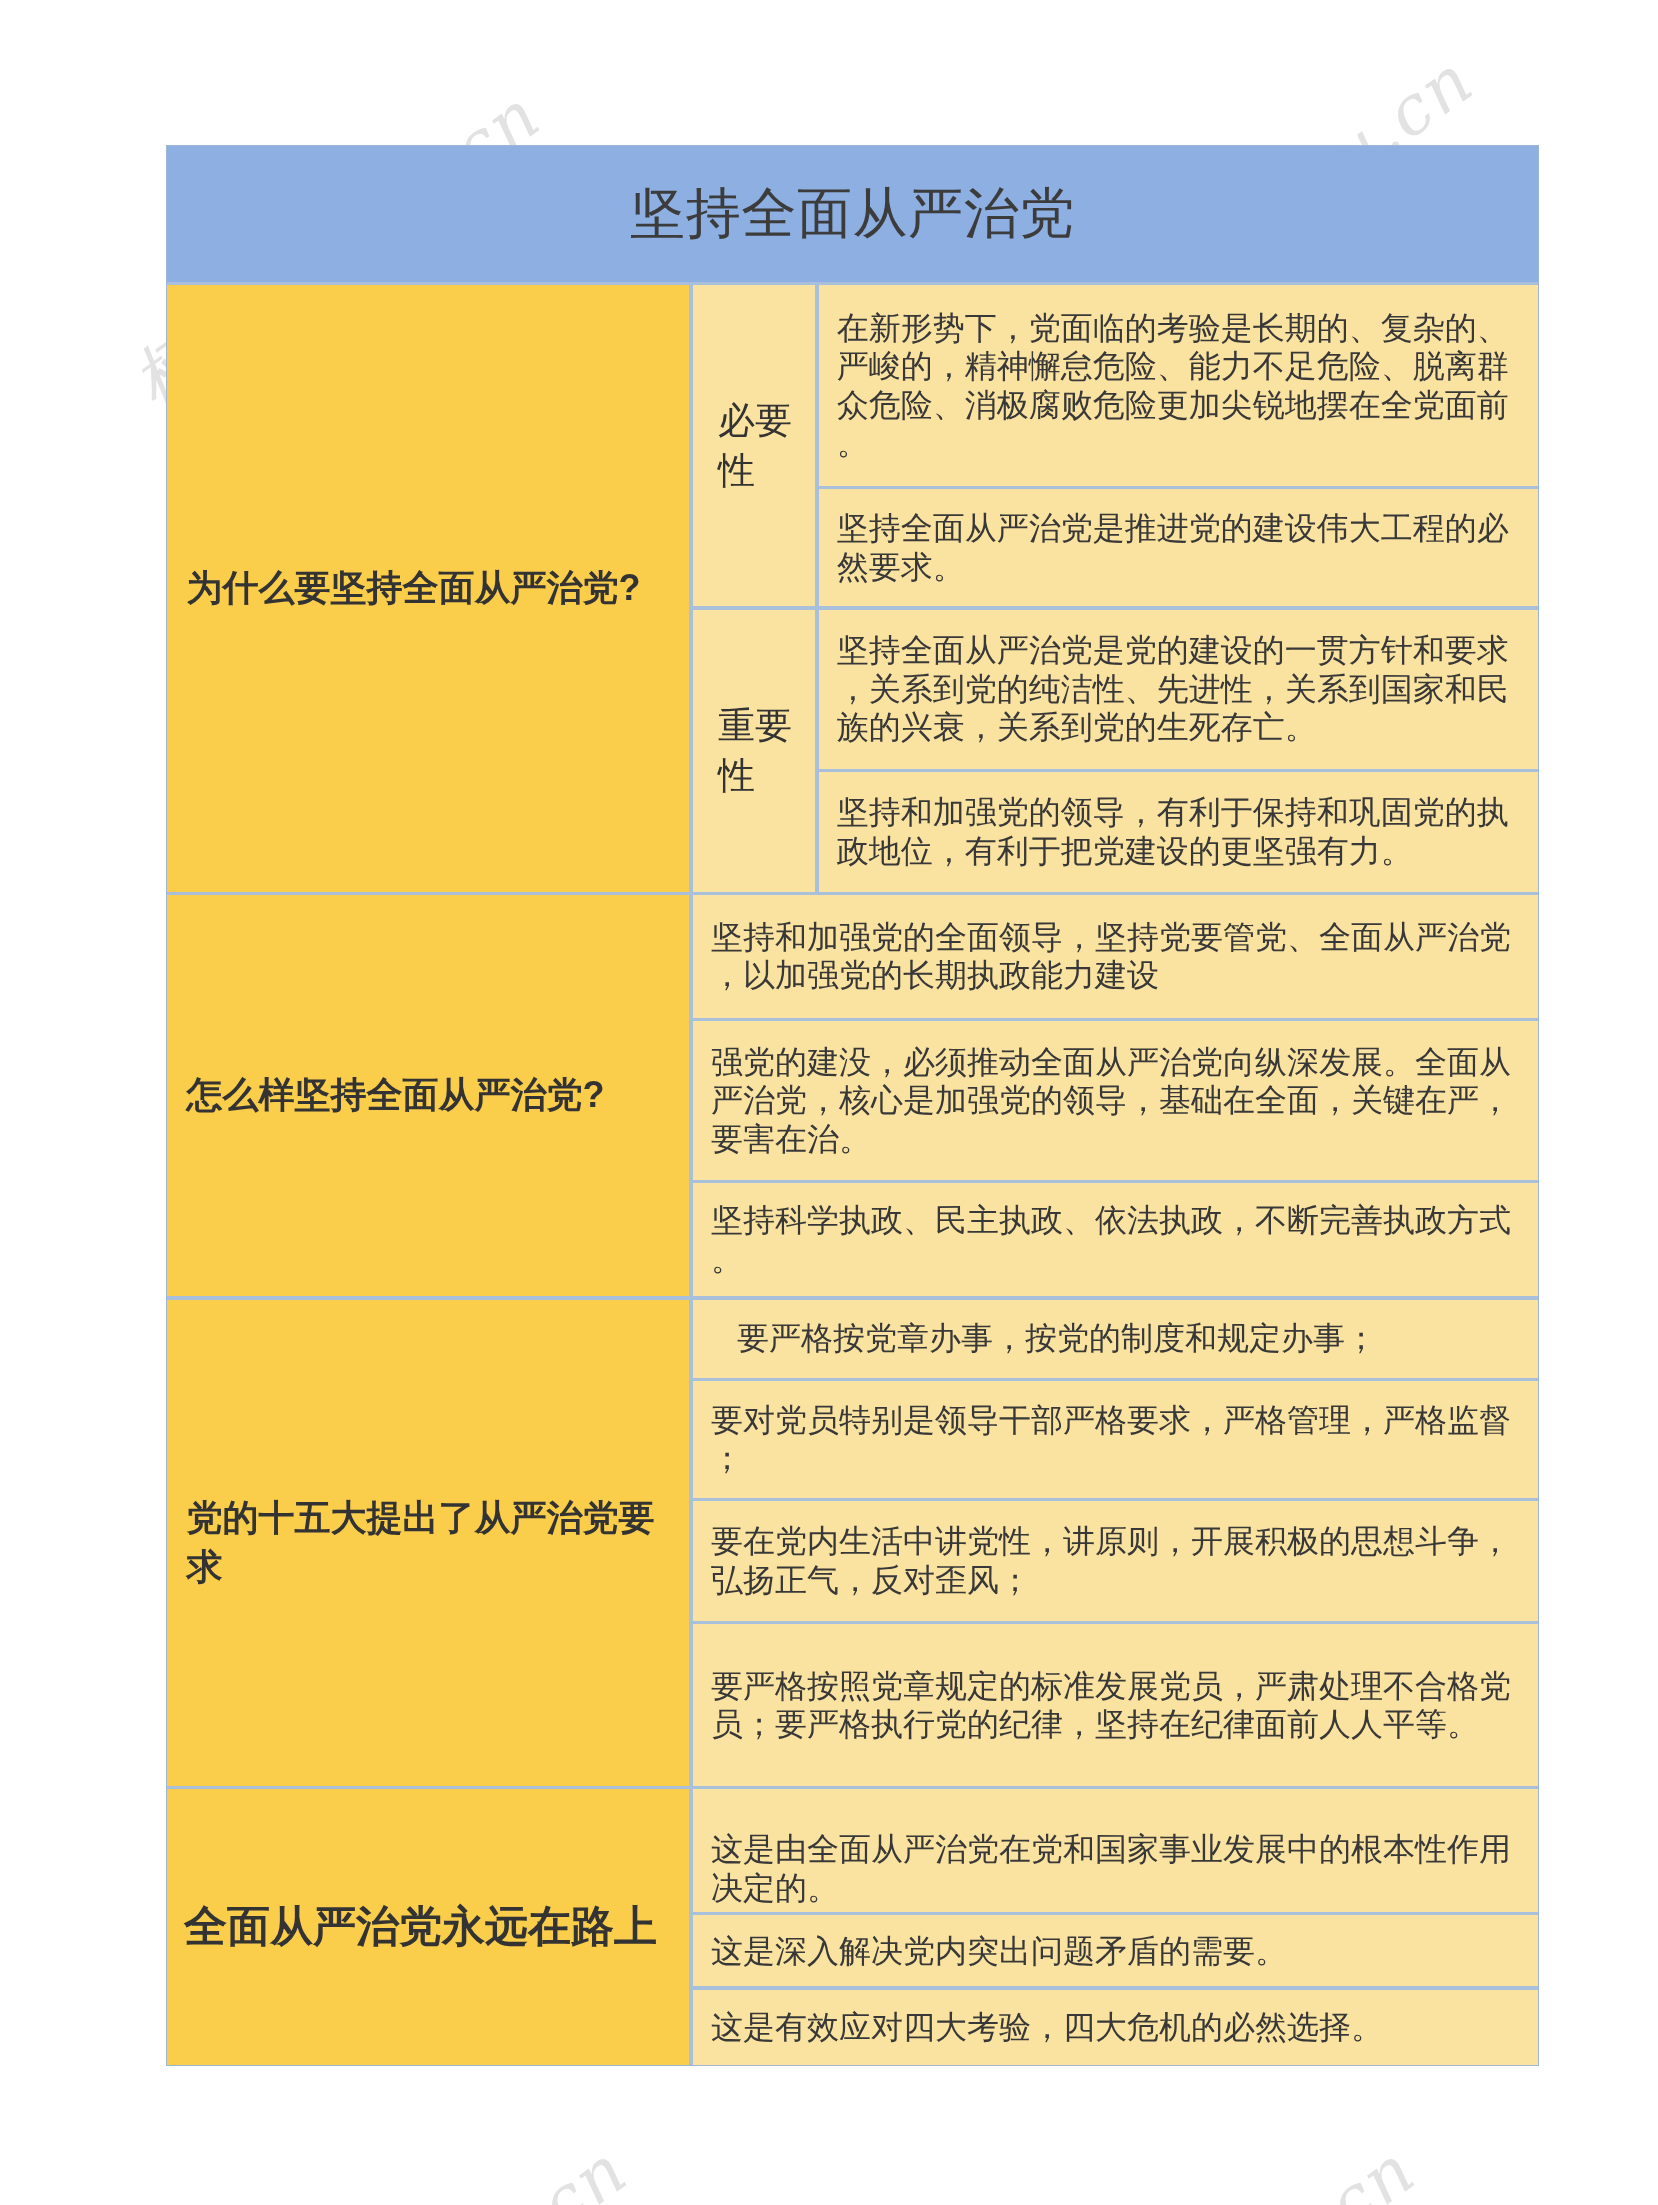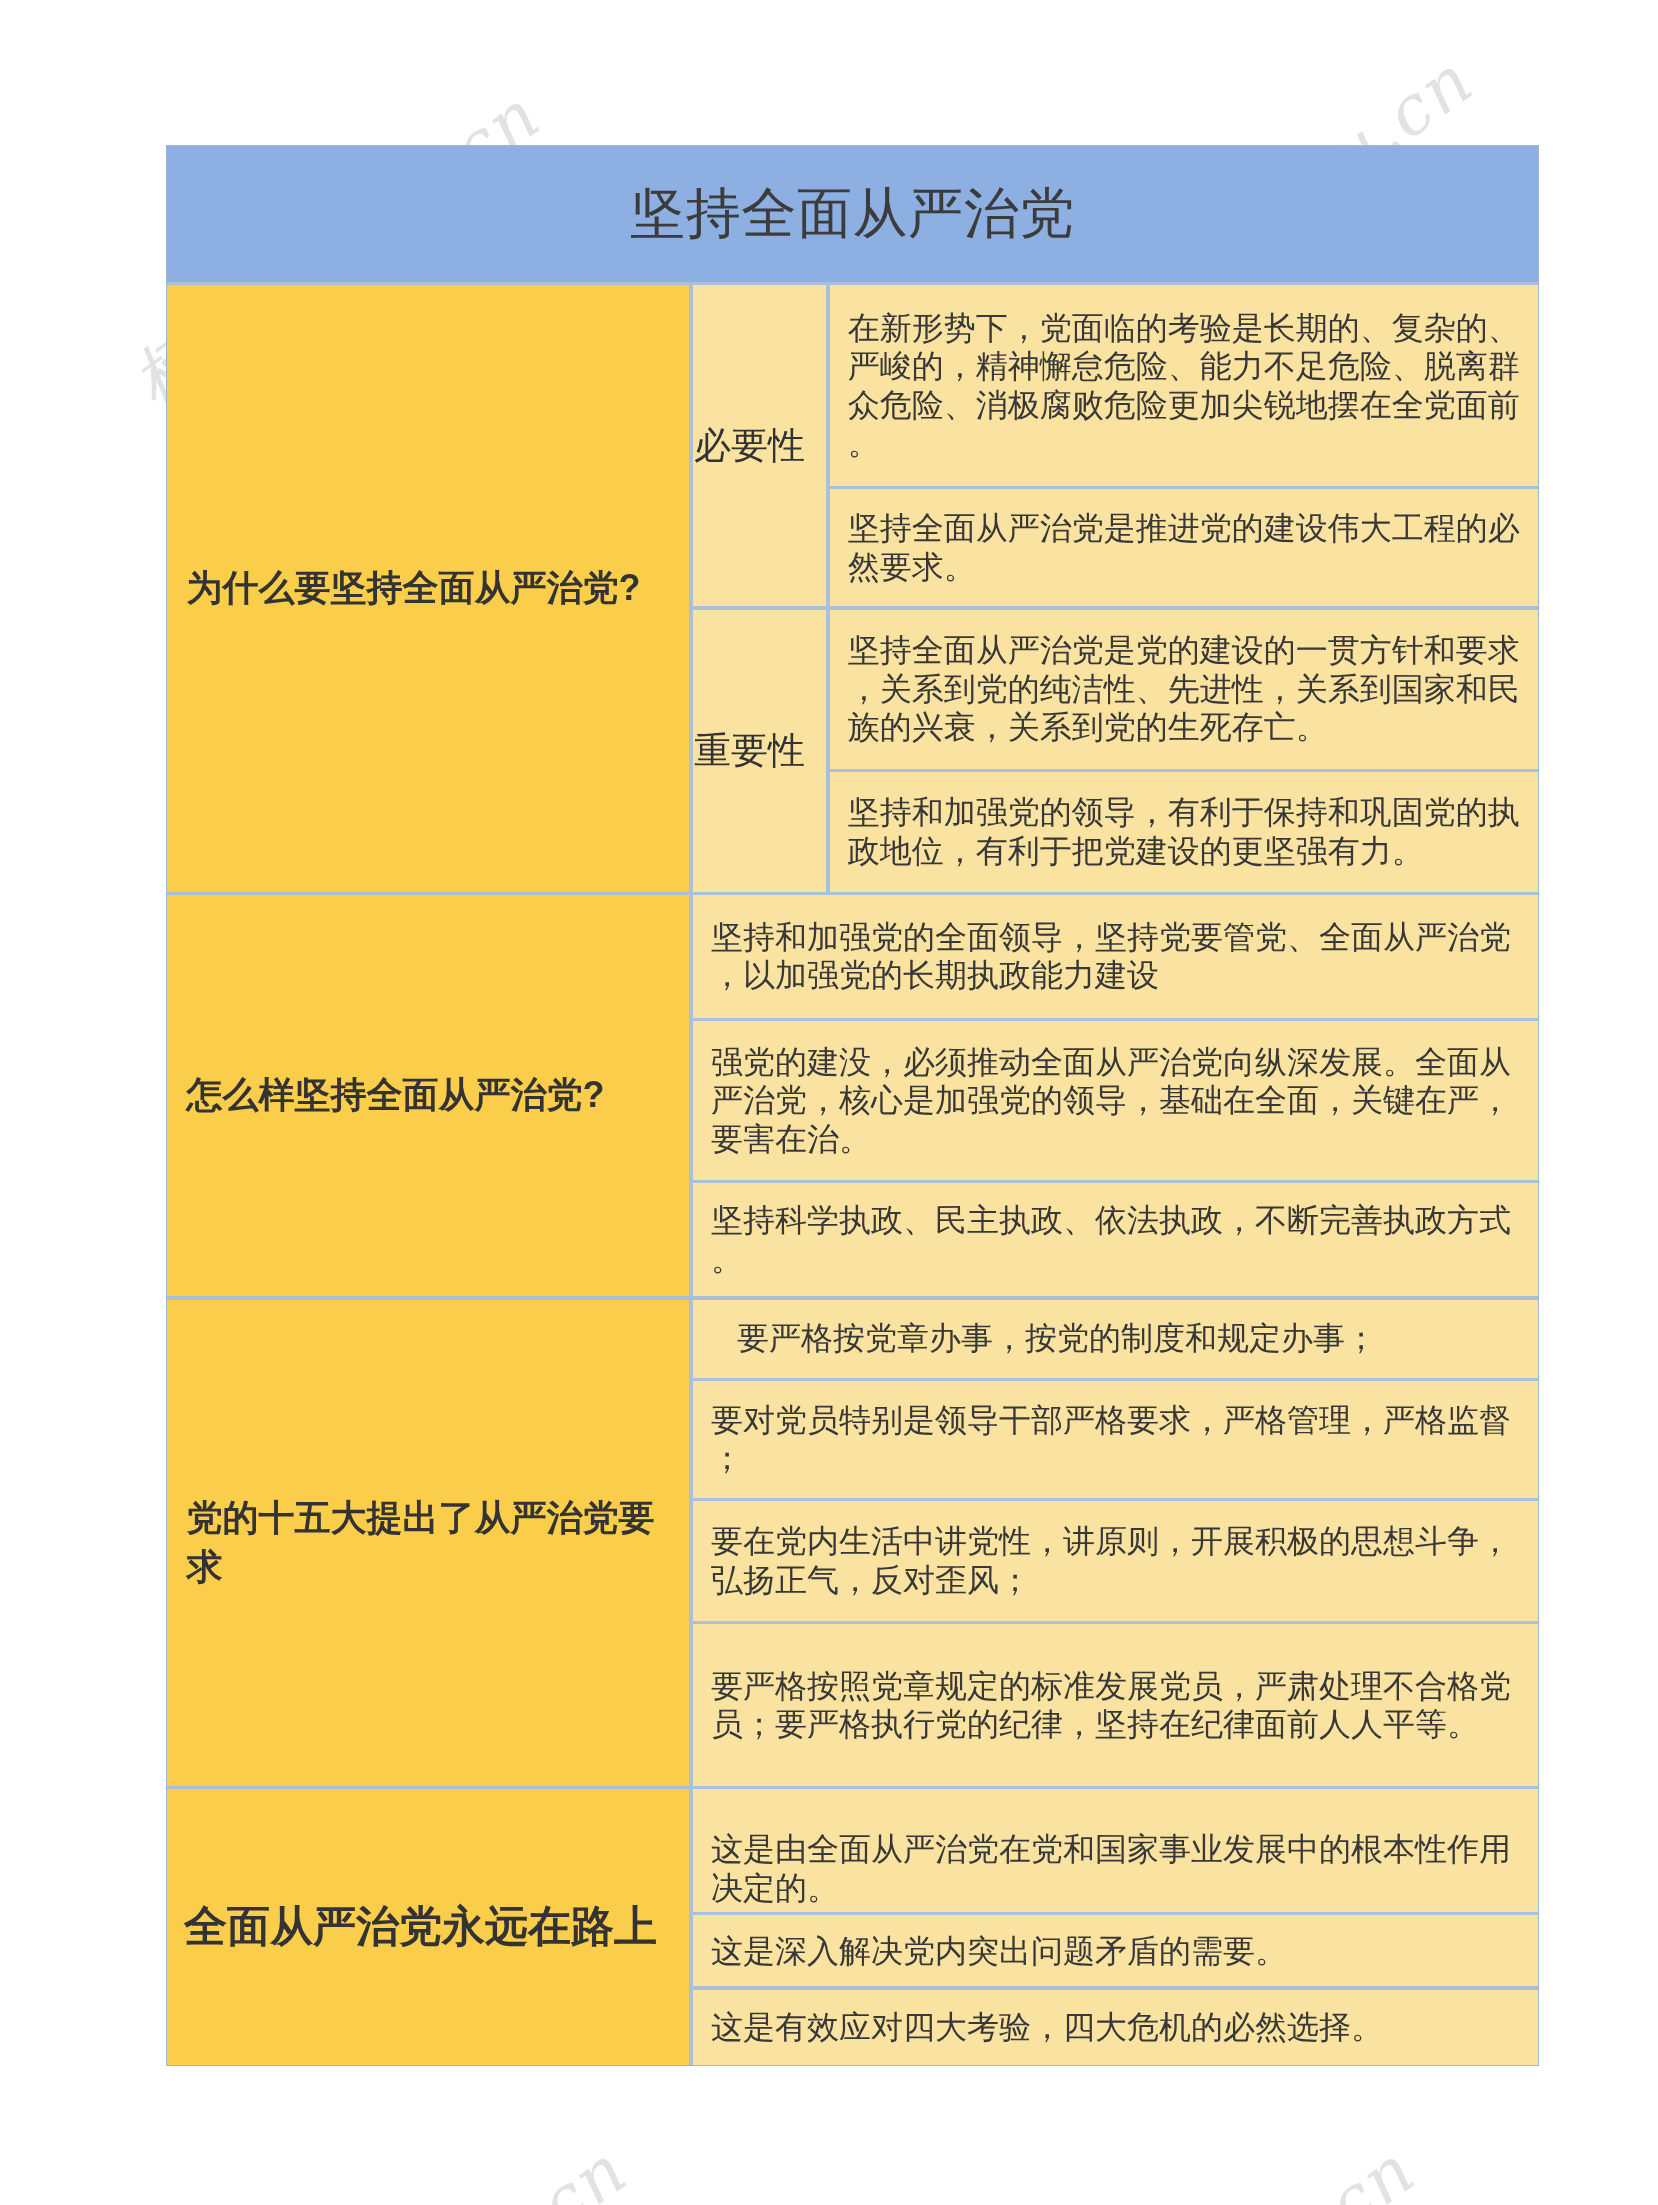--- a/index.html
+++ b/index.html
@@ -23,23 +23,23 @@
   .rlabel{
     width:522px;flex:none;background:#FACD4B;
     display:flex;align-items:center;
     padding-left:19.4px;box-sizing:border-box;
     font-size:36px;color:#333333;font-weight:bold;
   }
   .rlabel.big{font-size:43px;padding-left:17px;}
   .rightcol{flex:1;display:flex;flex-direction:column;gap:3.2px;}
   .group{display:flex;gap:3.9px;}
   .glabel{
-    width:133px;flex:none;background:#FAE3A0;
+    width:122px;flex:none;background:#FAE3A0;
     display:flex;align-items:center;
-    padding-left:1px;box-sizing:border-box;
+    padding-left:25px;box-sizing:border-box;
     font-size:37px;color:#333333;
   }
   .items{flex:1;display:flex;flex-direction:column;gap:3.2px;border-radius:30px;}
   .cell{
     background:#FAE3A0;
     display:flex;align-items:center;
     padding:5.2px 17px 5.2px 18px;box-sizing:border-box;
     font-size:32px;line-height:1.2;color:#383838;
     word-break:break-all;line-break:anywhere;overflow-wrap:anywhere;
     text-align:left;

